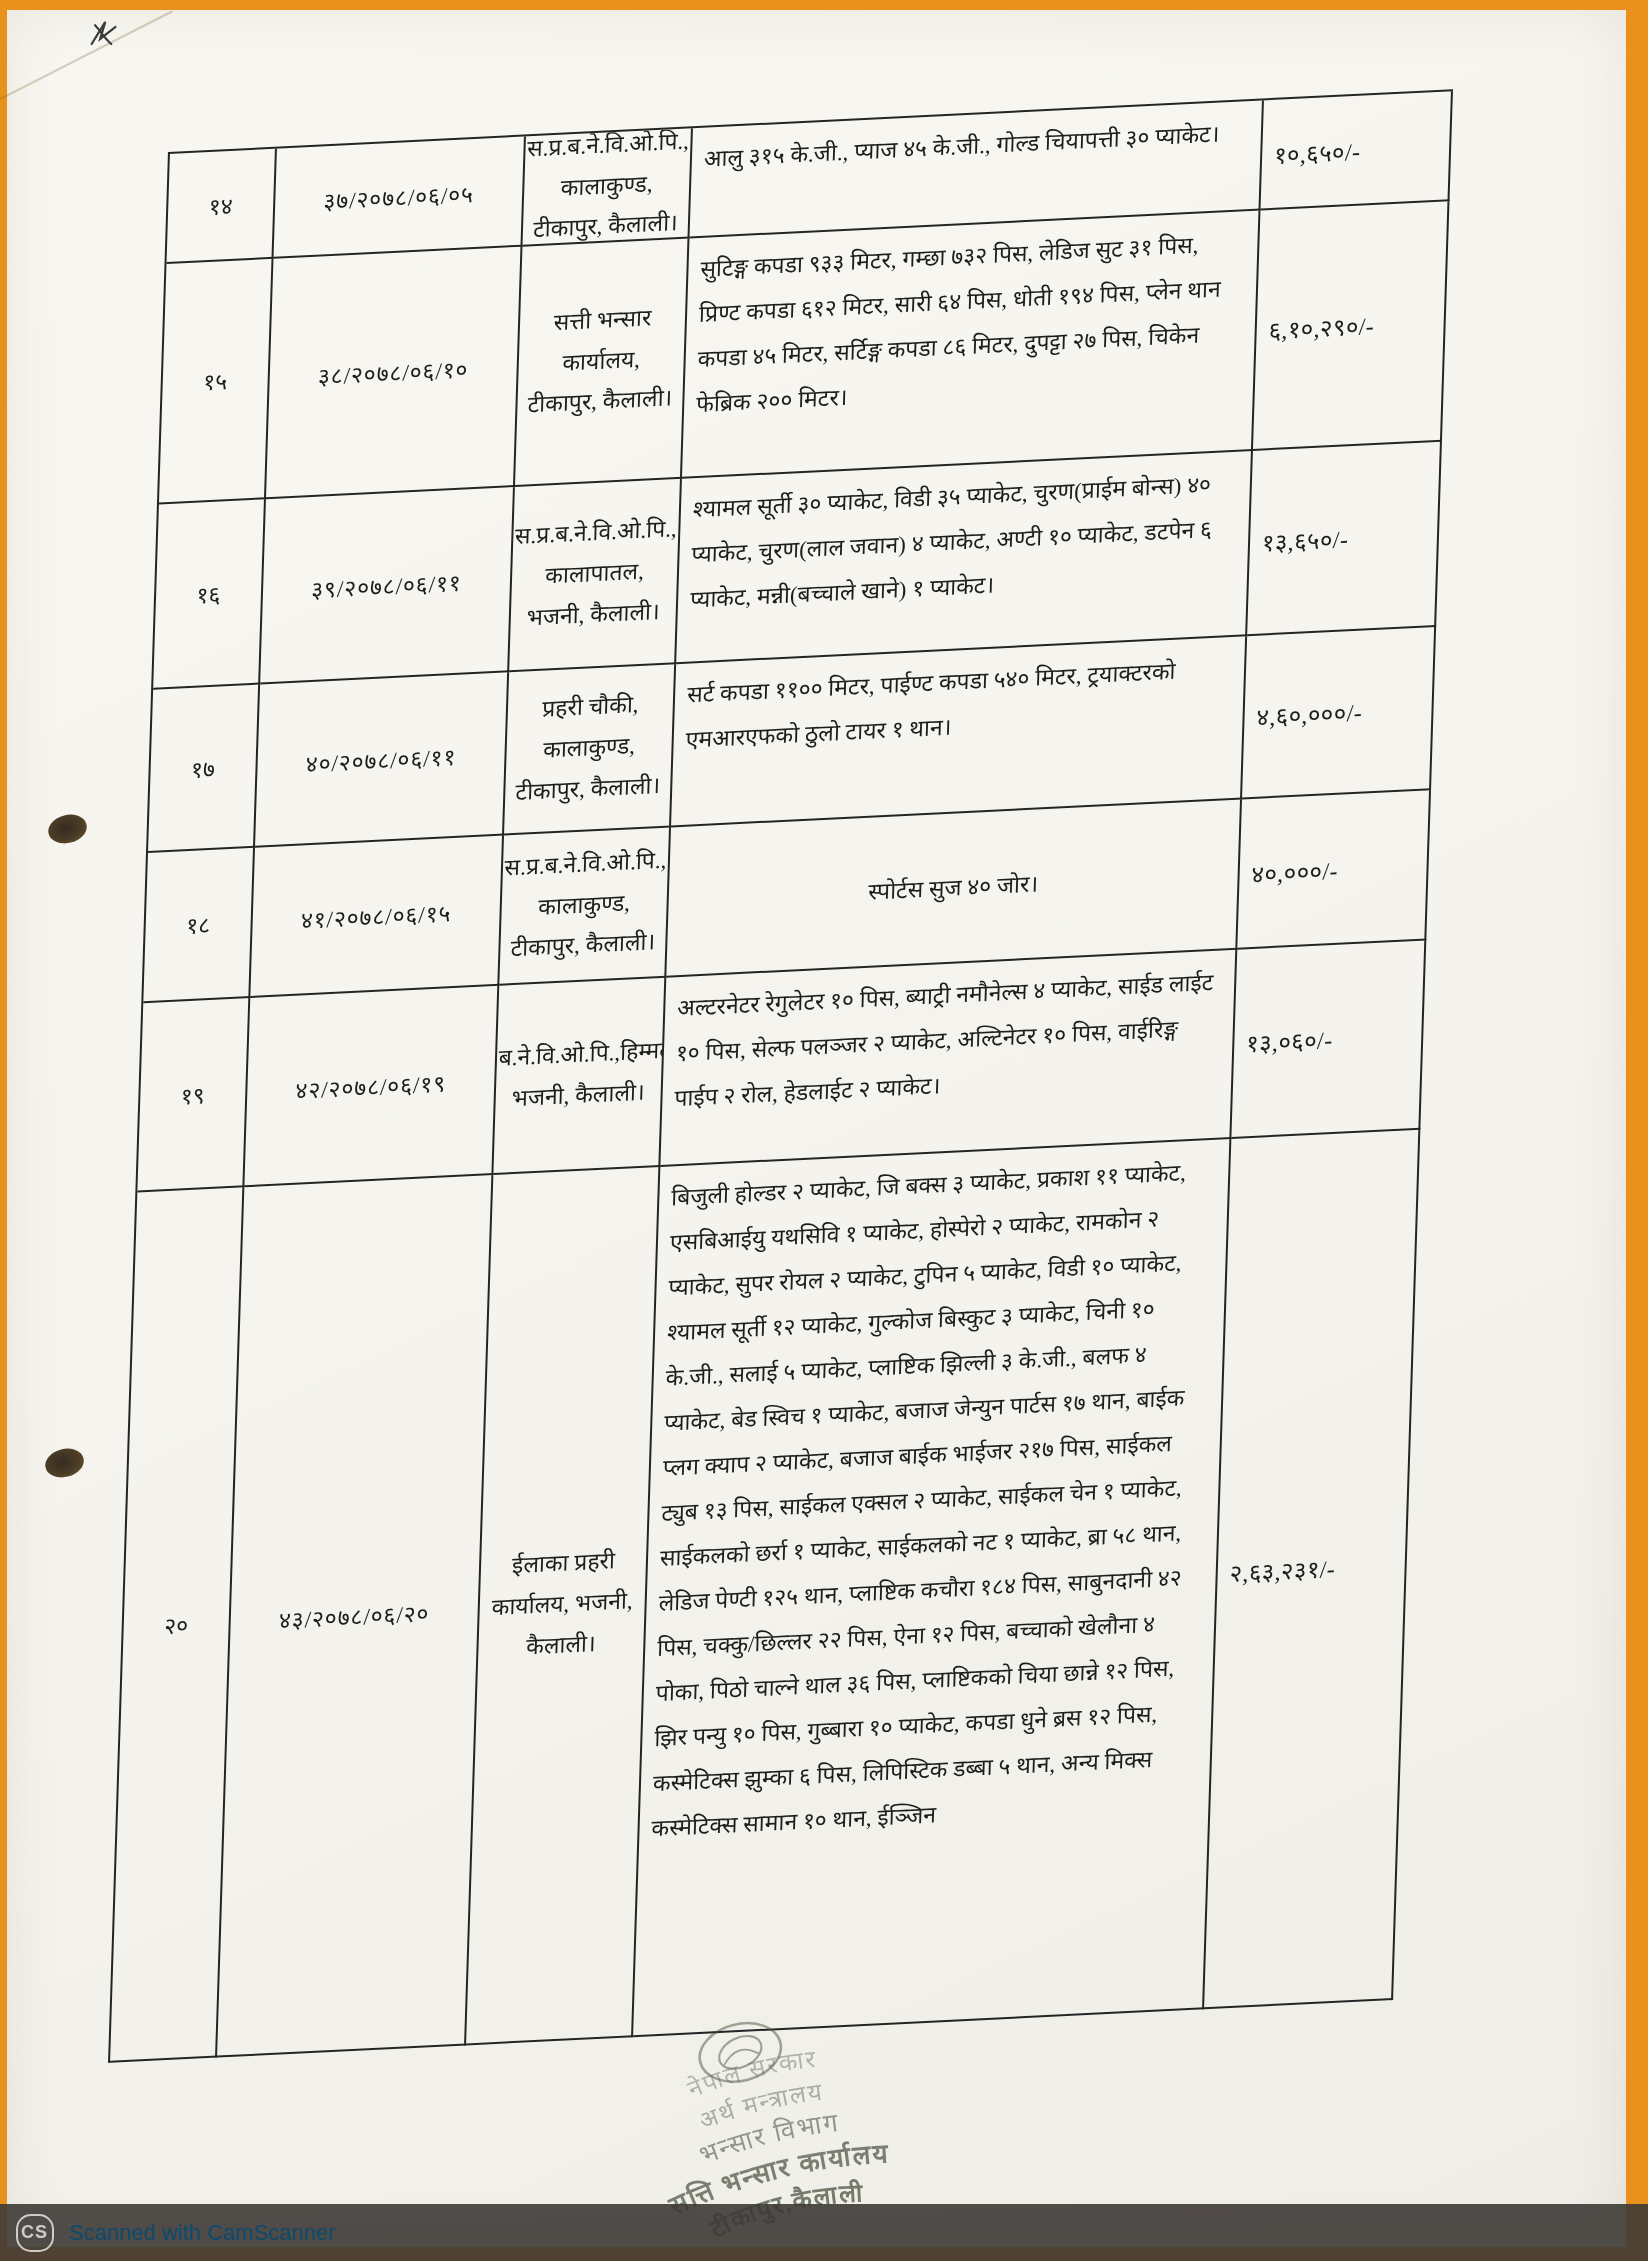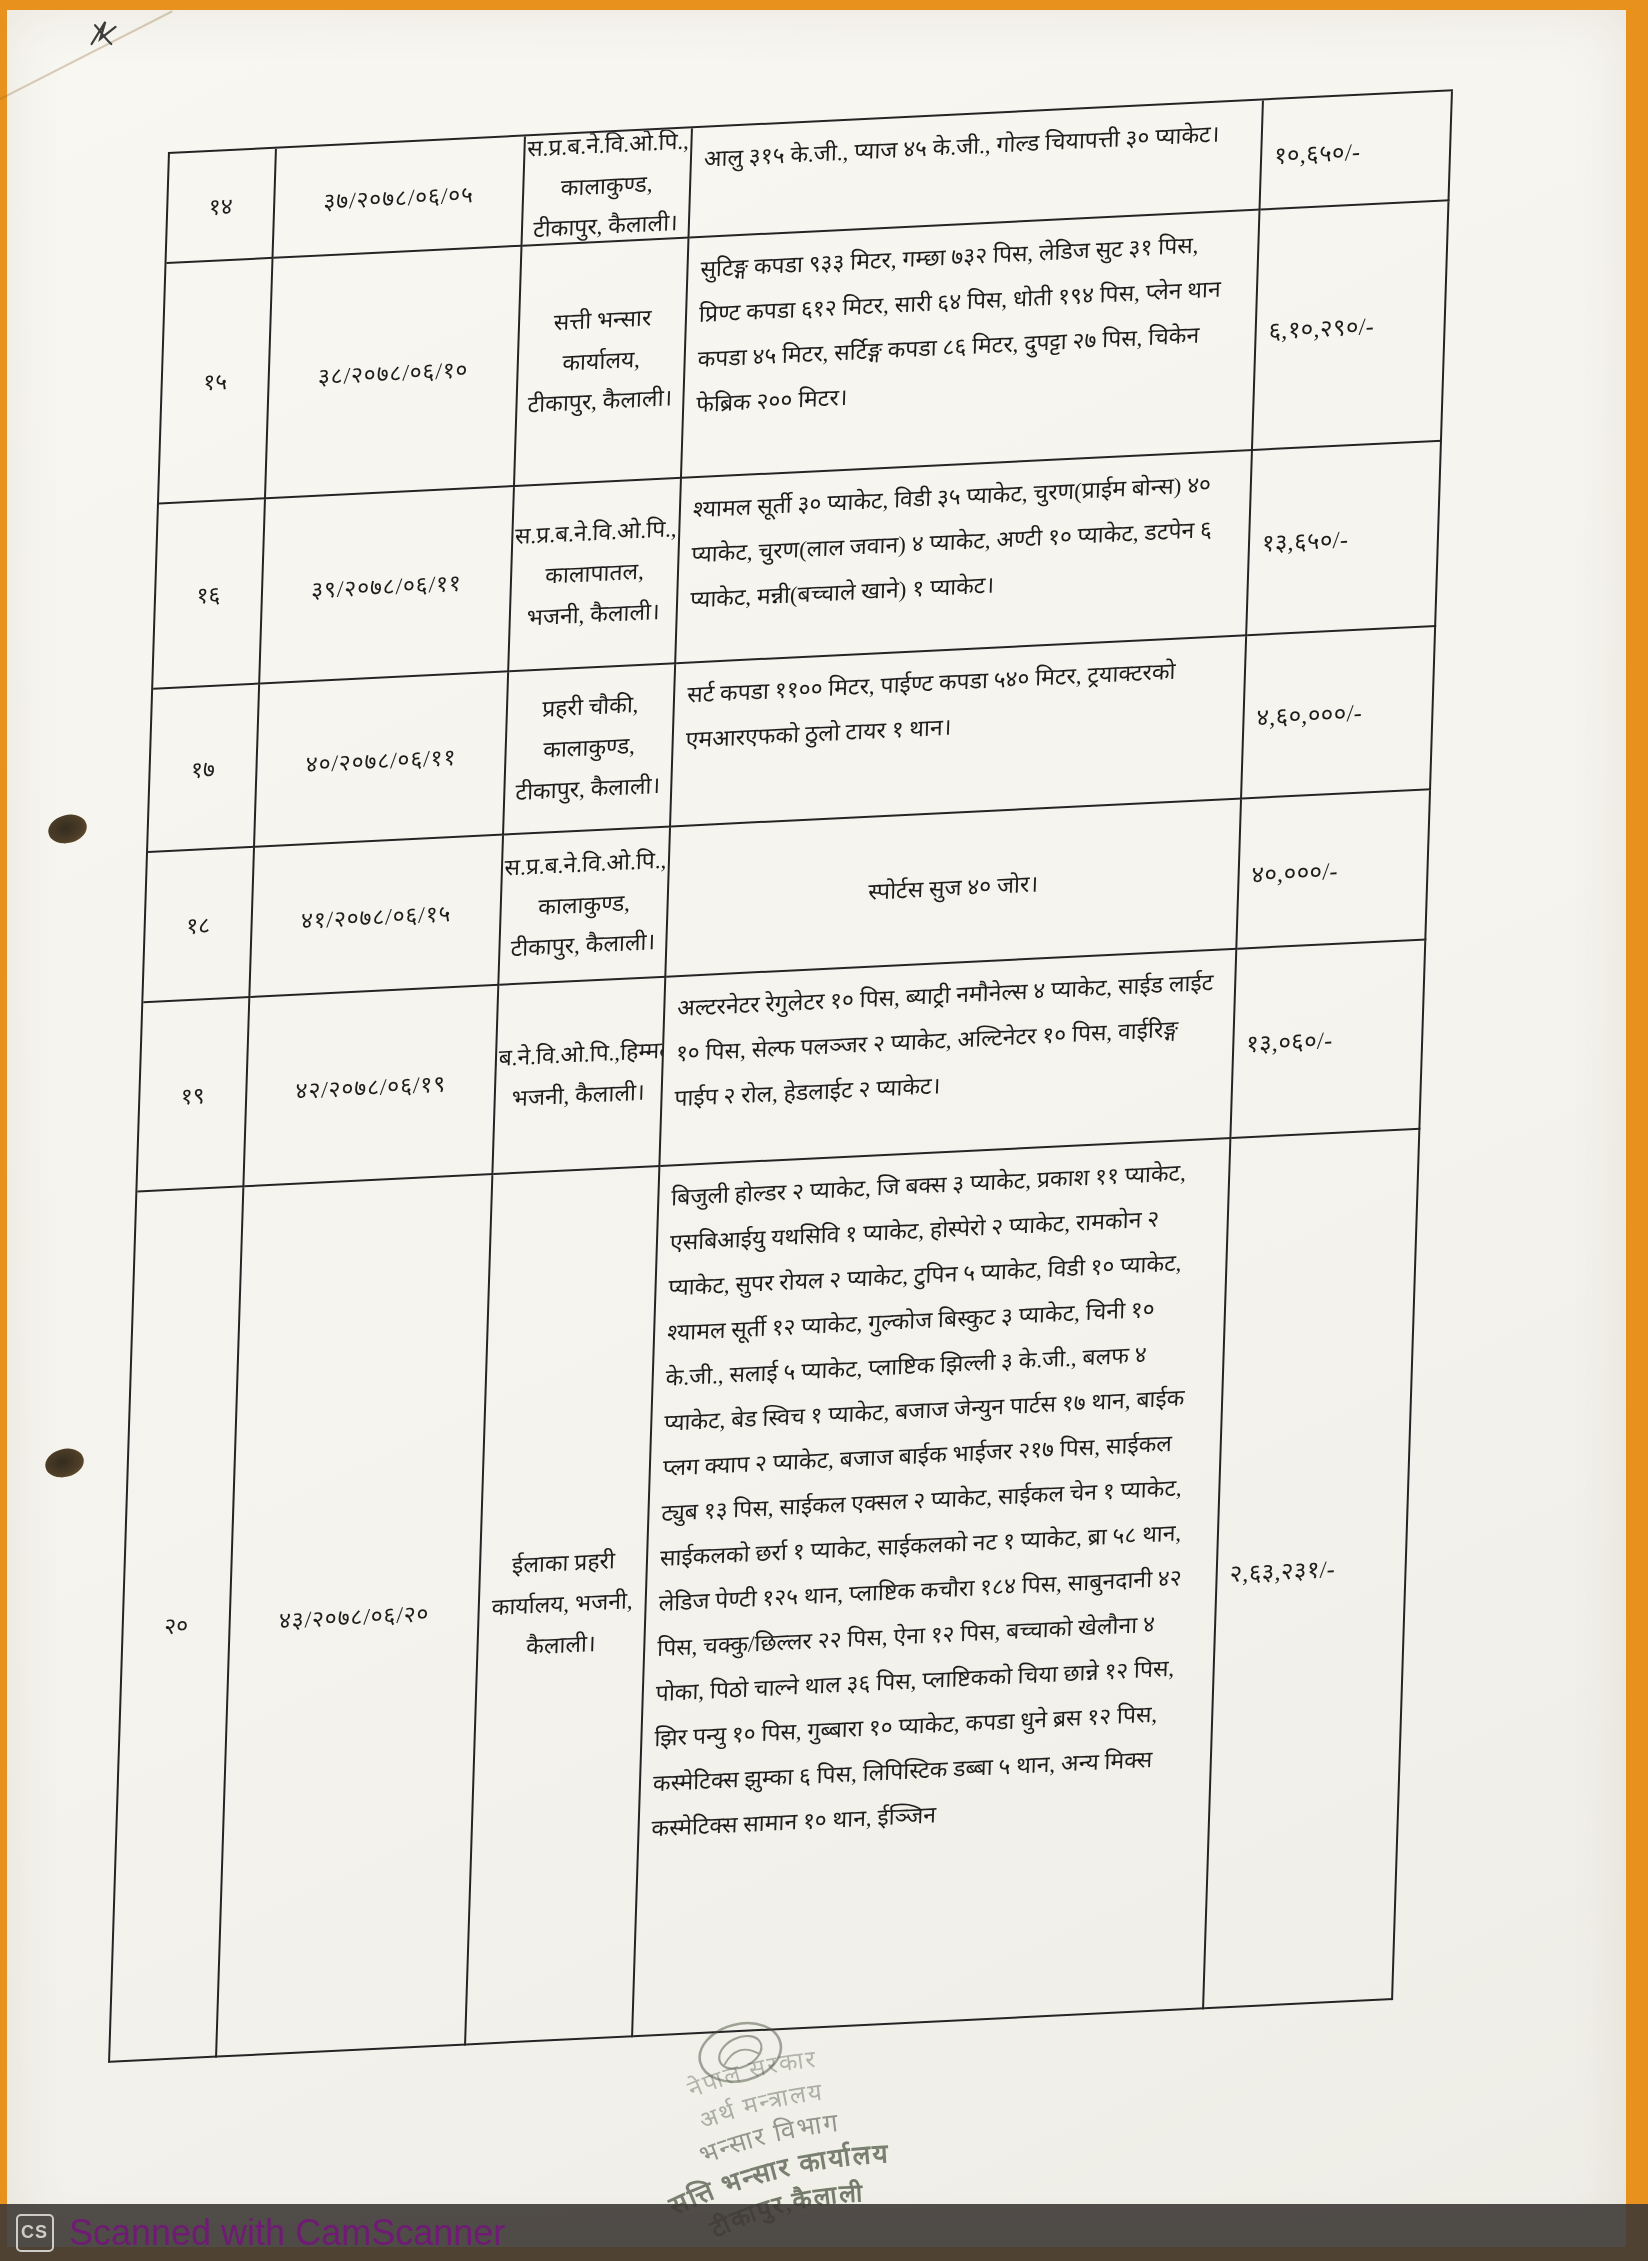--- a/index.html
+++ b/index.html
@@ -53,25 +53,25 @@
 
   .stamp{position:absolute;left:577px;top:2003px;filter:blur(0.3px);opacity:.9;}
 
   .cam-bar{
     position:absolute;left:0;right:0;bottom:0;height:57px;z-index:20;
     background:rgba(62,58,54,.90);
     display:flex;align-items:center;gap:15.5px;padding-left:15.5px;
     font-family:"Liberation Sans","DejaVu Sans",sans-serif;
   }
   .cs-badge{
-    width:34px;height:34px;border:2.6px solid #cfccc8;border-radius:5px;
+    width:34px;height:34px;border:2.6px solid #cfccc8;border-radius:15px;
     color:#cfccc8;font-weight:bold;font-size:18px;letter-spacing:0.9px;
     display:flex;align-items:center;justify-content:center;flex:0 0 auto;
   }
-  .cs-text{color:#701a75;font-size:36px;}
+  .cs-text{color:#0c4a6e;font-size:22px;}
 </style>
 </head>
 <body>
 
 <div class="paper">
 
   <div class="fold-line"></div>
 
   <svg class="pen-mark" width="48" height="41" viewBox="0 0 56 48">
     <path d="M10 34 L26 8 L20 28 L38 14 M14 12 C 20 18, 24 26, 33 34" fill="none" stroke="#3c3c3c" stroke-width="2.6" stroke-linecap="round"></path>

